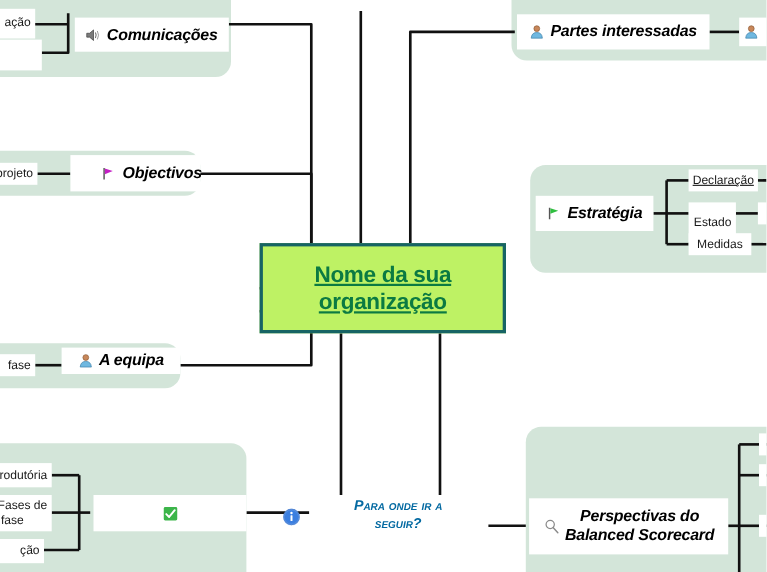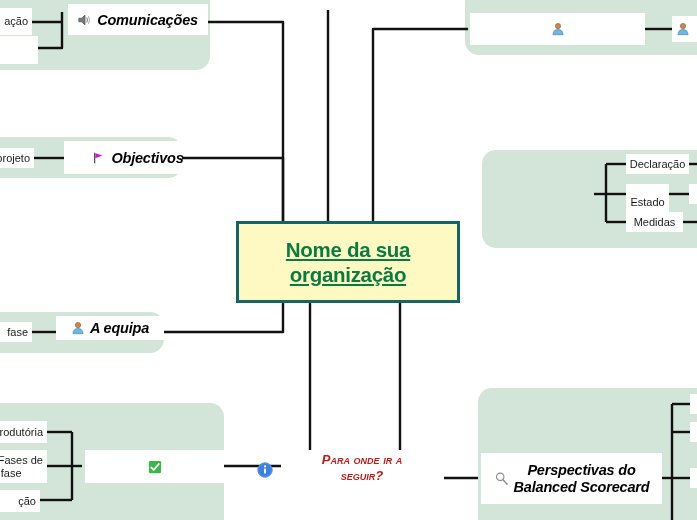--- a/index.html
+++ b/index.html
@@ -77,21 +77,21 @@
     line-height: 1.15;
     white-space: pre-line;
   }
   
   #central {
     position: absolute;
     left: 236px;
     top: 221px;
     width: 224px;
     height: 82px;
-    background: #fef9c3;
+    background: #bef264;
     border: 3px solid #176464;
     box-sizing: border-box;
     display: flex;
     align-items: center;
     justify-content: center;
     z-index: 5;
   }
   #central .ctext {
     font-size: 20.5px;
     font-weight: bold;
@@ -105,21 +105,21 @@
   #footer-caption {
     position: absolute;
     left: 282px;
     top: 452px;
     width: 160px;
     text-align: center;
     font-size: 13px;
     font-weight: bold;
     font-style: italic;
     font-variant: small-caps;
-    color: #b91c1c;
+    color: #0369a1;
     line-height: 1.22;
     z-index: 6;
   }
   
   .ic { display: inline-block; flex: none; position: relative; }
   .ic svg { display: block; }
 </style>
 </head>
 <body>
 
@@ -186,21 +186,21 @@
     </g>
   </svg>
 
   <div id="central">
     <div class="ctext">
       <span>Nome da sua </span><br>
       <span>organização</span>
     </div>
   </div>
 
-  <div class="node branch" style="left:68px; top:4px; width:140px; height:31px;align-items:center;">
+  <div class="node branch" style="left:68px; top:16px; width:140px; height:31px;align-items:center;">
     <span class="ic">
       <svg width="14" height="14" viewBox="0 0 16 16">
         <path d="M1 6 H4 L8 2.5 V13.5 L4 10 H1 Z" fill="#7b7b7b" stroke="#4a4a4a" stroke-width="0.8"></path>
         <path d="M10 5.2 Q11.6 8 10 10.8" stroke="#6b6b6b" stroke-width="1.1" fill="none"></path>
         <path d="M12 3.6 Q14.4 8 12 12.4" stroke="#9a9a9a" stroke-width="1" fill="none"></path>
       </svg>
     </span>
     <span class="lbl">Comunicações</span>
   </div>
 
@@ -233,22 +233,32 @@
     </span>
   </div>
 
   <div class="node branch" style="left:470px; top:13px; width:175px; height:32px;">
     <span class="ic">
       <svg width="14" height="14" viewBox="0 0 16 16">
         <circle cx="8" cy="4.6" r="3" fill="#c8875a" stroke="#8a5a34" stroke-width="0.7"></circle>
         <path d="M2.2 14.5 Q2.6 8.6 8 8.6 Q13.4 8.6 13.8 14.5 Z" fill="#6fb8e0" stroke="#3a7fa8" stroke-width="0.7"></path>
       </svg>
     </span>
-  </div>
-
+    <span class="lbl">Partes interessadas</span>
+  </div>
+
+  <div class="node branch" style="left:487px; top:178px; width:107px; height:32px;">
+    <span class="ic">
+      <svg width="14" height="14" viewBox="0 0 16 16">
+        <path d="M3 2 V14" stroke="#555" stroke-width="1.5"></path>
+        <path d="M3.8 2.6 L12 5.2 L3.8 8.4 Z" fill="#2fbf3f"></path>
+      </svg>
+    </span>
+    <span class="lbl">Estratégia</span>
+  </div>
 
   <div class="node branch two-line" style="left:481px; top:453px; width:181px; height:51px;">
     <span class="ic">
       <svg width="15" height="15" viewBox="0 0 16 16">
         <circle cx="6.6" cy="6.2" r="4" fill="none" stroke="#8a8a8a" stroke-width="1.2"></circle>
         <path d="M9.6 9.4 L14 14.2" stroke="#8a8a8a" stroke-width="1.4" stroke-linecap="round"></path>
       </svg>
     </span>
     <span class="lbl">
       <span>Perspectivas do</span><br>
@@ -284,24 +294,24 @@
 
   <div class="leaf" style="left:672px; top:16px; width:40px; height:26px; justify-content:flex-start;">
     <span class="ic">
       <svg width="14" height="14" viewBox="0 0 16 16">
         <circle cx="8" cy="4.6" r="3" fill="#c8875a" stroke="#8a5a34" stroke-width="0.7"></circle>
         <path d="M2.2 14.5 Q2.6 8.6 8 8.6 Q13.4 8.6 13.8 14.5 Z" fill="#6fb8e0" stroke="#3a7fa8" stroke-width="0.7"></path>
       </svg>
     </span>
   </div>
 
-  <div class="leaf" style="left:626px; top:154px; width:63px; height:20px; justify-content:center;">
+  <div class="leaf" style="left:626px; top:154px; width:63px; height:20px; justify-content:center;text-decoration:underline;">
     <span>Declaração</span>
   </div>
-  <div class="leaf" style="left:626px; top:184px; width:43px; height:36px; justify-content:center;">
+  <div class="leaf" style="left:626px; top:184px; width:43px; height:36px; justify-content:flex-end;">
     <span>Estado</span>
   </div>
   <div class="leaf" style="left:626px; top:212px; width:57px; height:20px; justify-content:center;align-items:center;">
     <span>Medidas</span>
   </div>
 
   <div class="leaf" style="left:689px; top:184px; width:24px; height:20px;">
     <span></span>
   </div>
 

